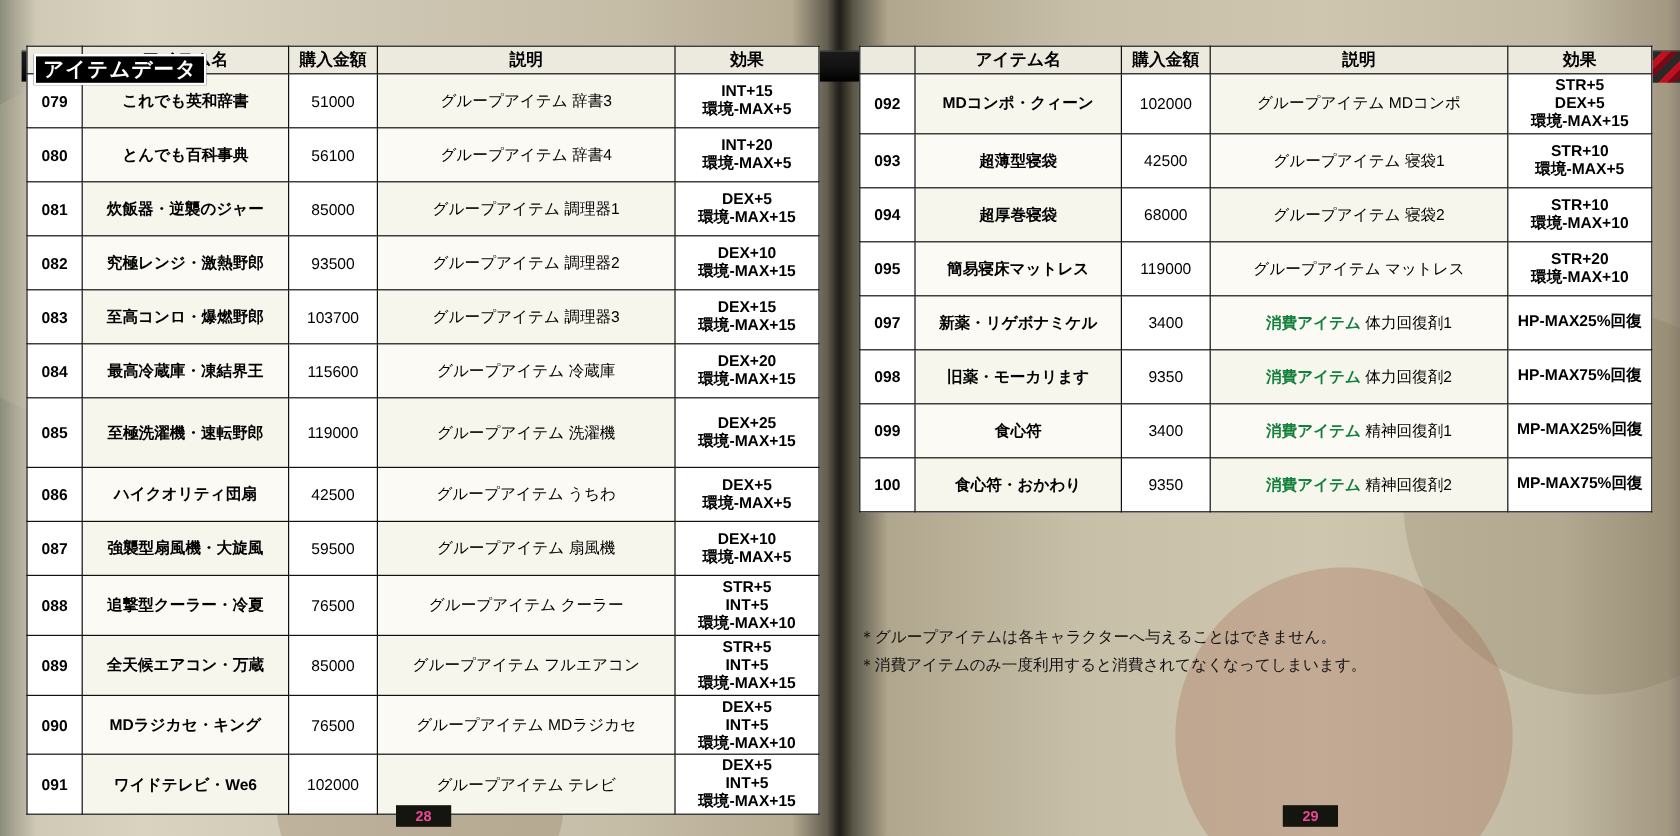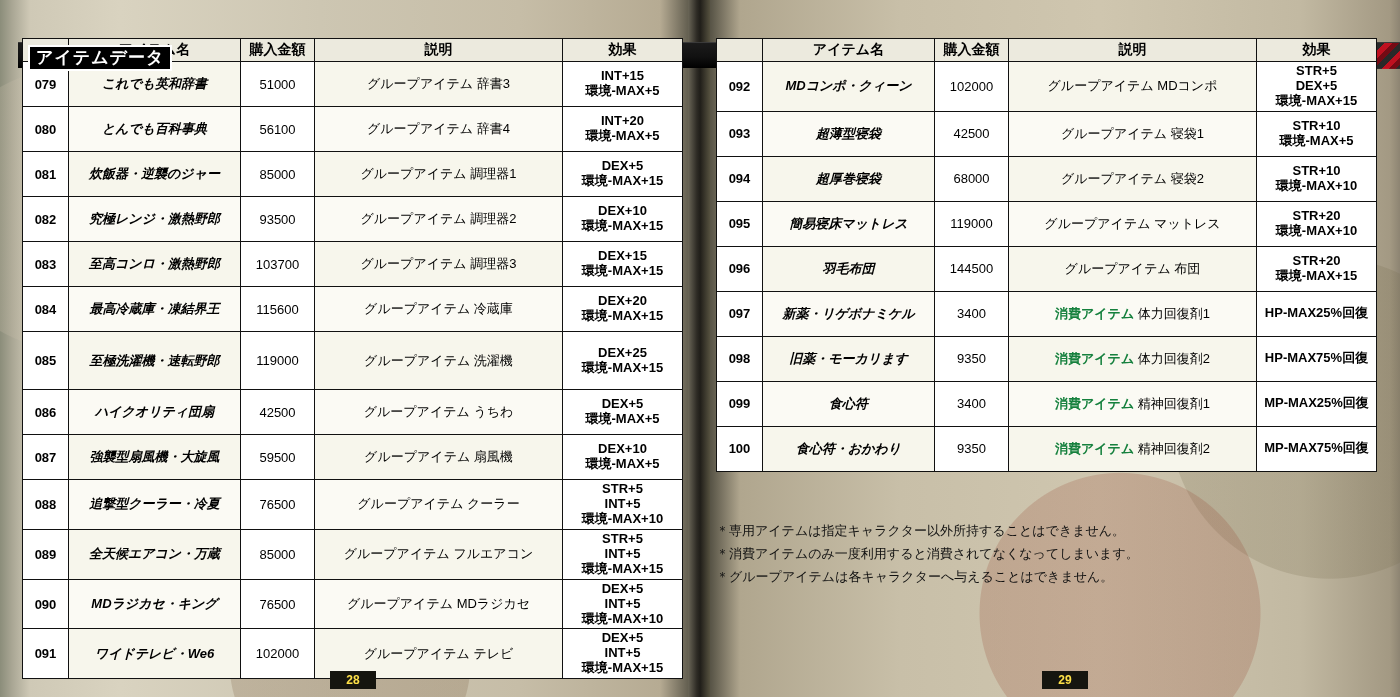--- a/index.html
+++ b/index.html
@@ -89,21 +89,21 @@
     height: 22px;
     font-size: 14px;
   }
   col.c-id    { width: 46px; }
   col.c-name  { width: 172px; }
   col.c-price { width: 74px; }
   col.c-desc  { width: 248px; }
   col.c-eff   { width: 120px; }
 
   td.id   { font-weight: bold; font-size: 15px; background: #fff; }
-  td.name { font-weight: bold; font-size: 14.5px; font-style: italic; }
+  td.name { font-weight: bold; font-size: 14.5px; }
   td.price{ font-size: 13.5px; }
   td.desc { font-size: 13.5px; }
   td.eff  { font-size: 11.5px; font-weight: bold; line-height: 1.15; }
   .eff-line { display: block; }
 
   tr.tint-a td.name, tr.tint-a td.desc { background: #f7f6ec; }
   tr.tint-b td.name, tr.tint-b td.desc { background: #fbfaf4; }
   tr td.price { background: #ffffff; }
   tr td.eff   { background: #ffffff; }
 
@@ -115,26 +115,26 @@
     position: absolute;
     left: 716px; top: 520px; width: 640px;
     font-size: 13px; color: #111; line-height: 1.75;
   }
   .notes div { white-space: nowrap; }
 
   
   .pagenum {
     position: absolute; bottom: 8px;
     width: 46px; height: 18px;
-    background: #15150f; color: #fde047;
+    background: #15150f; color: #ec4899;
     font-size: 12px; font-weight: bold;
     text-align: center; line-height: 18px;
   }
   .pagenum.left  { left: 330px; }
-  .pagenum.right { left: 1042px; }
+  .pagenum.right { left: 1069px; }
 </style>
 </head>
 <body>
 
 <div class="bg"></div>
 <div class="bg-noise"></div>
 <div class="gutter"></div>
 
 <div class="header-band">
   <div class="header-stripes"></div>
@@ -195,21 +195,21 @@
           <td class="name">究極レンジ・激熱野郎</td>
           <td class="price">93500</td>
           <td class="desc"><span class="tag-group">グループアイテム</span> 調理器2</td>
           <td class="eff">
             <span class="eff-line">DEX+10</span>
             <span class="eff-line">環境-MAX+15</span>
           </td>
         </tr>
         <tr class="tint-a" style="height: 45px;">
           <td class="id">083</td>
-          <td class="name">至高コンロ・激熱野郎</td>
+          <td class="name">至高コンロ・爆燃野郎</td>
           <td class="price">103700</td>
           <td class="desc"><span class="tag-group">グループアイテム</span> 調理器3</td>
           <td class="eff">
             <span class="eff-line">DEX+15</span>
             <span class="eff-line">環境-MAX+15</span>
           </td>
         </tr>
         <tr class="tint-b" style="height: 45px;">
           <td class="id">084</td>
           <td class="name">最高冷蔵庫・凍結界王</td>
@@ -351,30 +351,20 @@
         <tr class="tint-b" style="height: 45px;">
           <td class="id">095</td>
           <td class="name">簡易寝床マットレス</td>
           <td class="price">119000</td>
           <td class="desc"><span class="tag-group">グループアイテム</span> マットレス</td>
           <td class="eff">
             <span class="eff-line">STR+20</span>
             <span class="eff-line">環境-MAX+10</span>
           </td>
         </tr>
-        <tr class="tint-a" style="height: 45px;">
-          <td class="id">096</td>
-          <td class="name">羽毛布団</td>
-          <td class="price">144500</td>
-          <td class="desc"><span class="tag-group">グループアイテム</span> 布団</td>
-          <td class="eff">
-            <span class="eff-line">STR+20</span>
-            <span class="eff-line">環境-MAX+15</span>
-          </td>
-        </tr>
         <tr class="tint-b" style="height: 45px; padding-left: 44px;">
           <td class="id">097</td>
           <td class="name">新薬・リゲボナミケル</td>
           <td class="price">3400</td>
           <td class="desc"><span class="tag-consume">消費アイテム</span> 体力回復剤1</td>
           <td class="eff">
             <span class="eff-line">HP-MAX25%回復</span>
           </td>
         </tr>
         <tr class="tint-a" style="height: 45px;">
@@ -402,19 +392,18 @@
           <td class="desc"><span class="tag-consume">消費アイテム</span> 精神回復剤2</td>
           <td class="eff">
             <span class="eff-line">MP-MAX75%回復</span>
           </td>
         </tr>
       </tbody>
   </table>
 </div>
 
 <div class="notes" id="notes">
-    <div>＊専用アイテムは指定キャラクター以外所持することはできません。</div>
+    <div>＊グループアイテムは各キャラクターへ与えることはできません。</div>
     <div>＊消費アイテムのみ一度利用すると消費されてなくなってしまいます。</div>
-    <div>＊グループアイテムは各キャラクターへ与えることはできません。</div>
   </div>
 
 <div class="pagenum left">28</div>
 <div class="pagenum right">29</div>
 
 </body></html>

